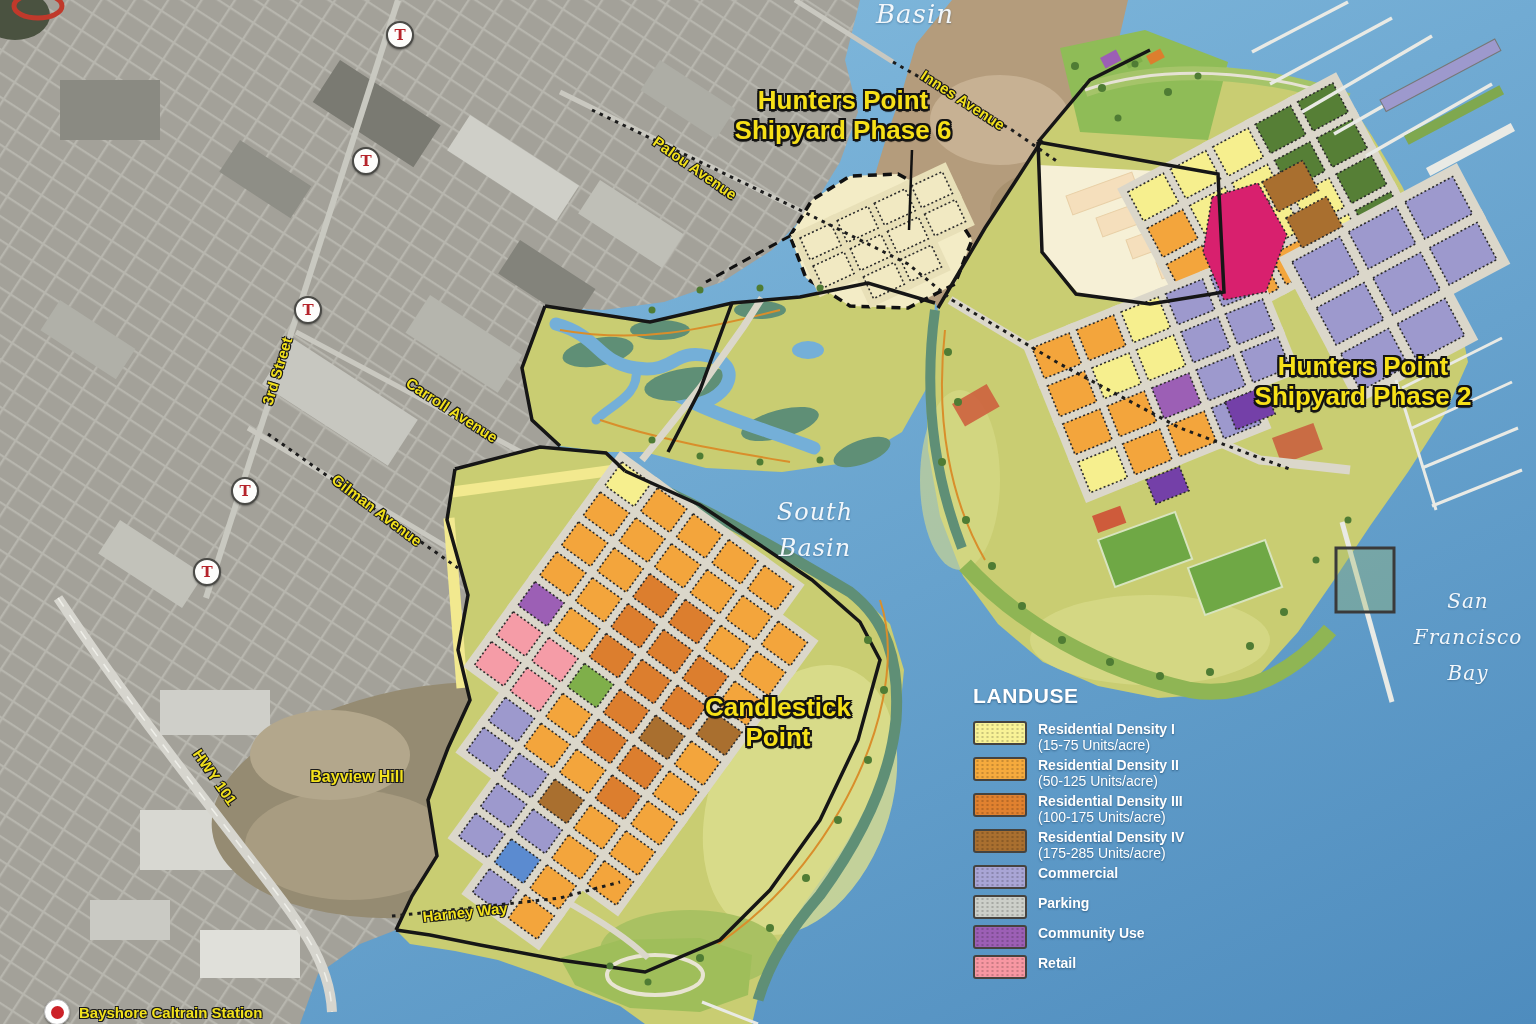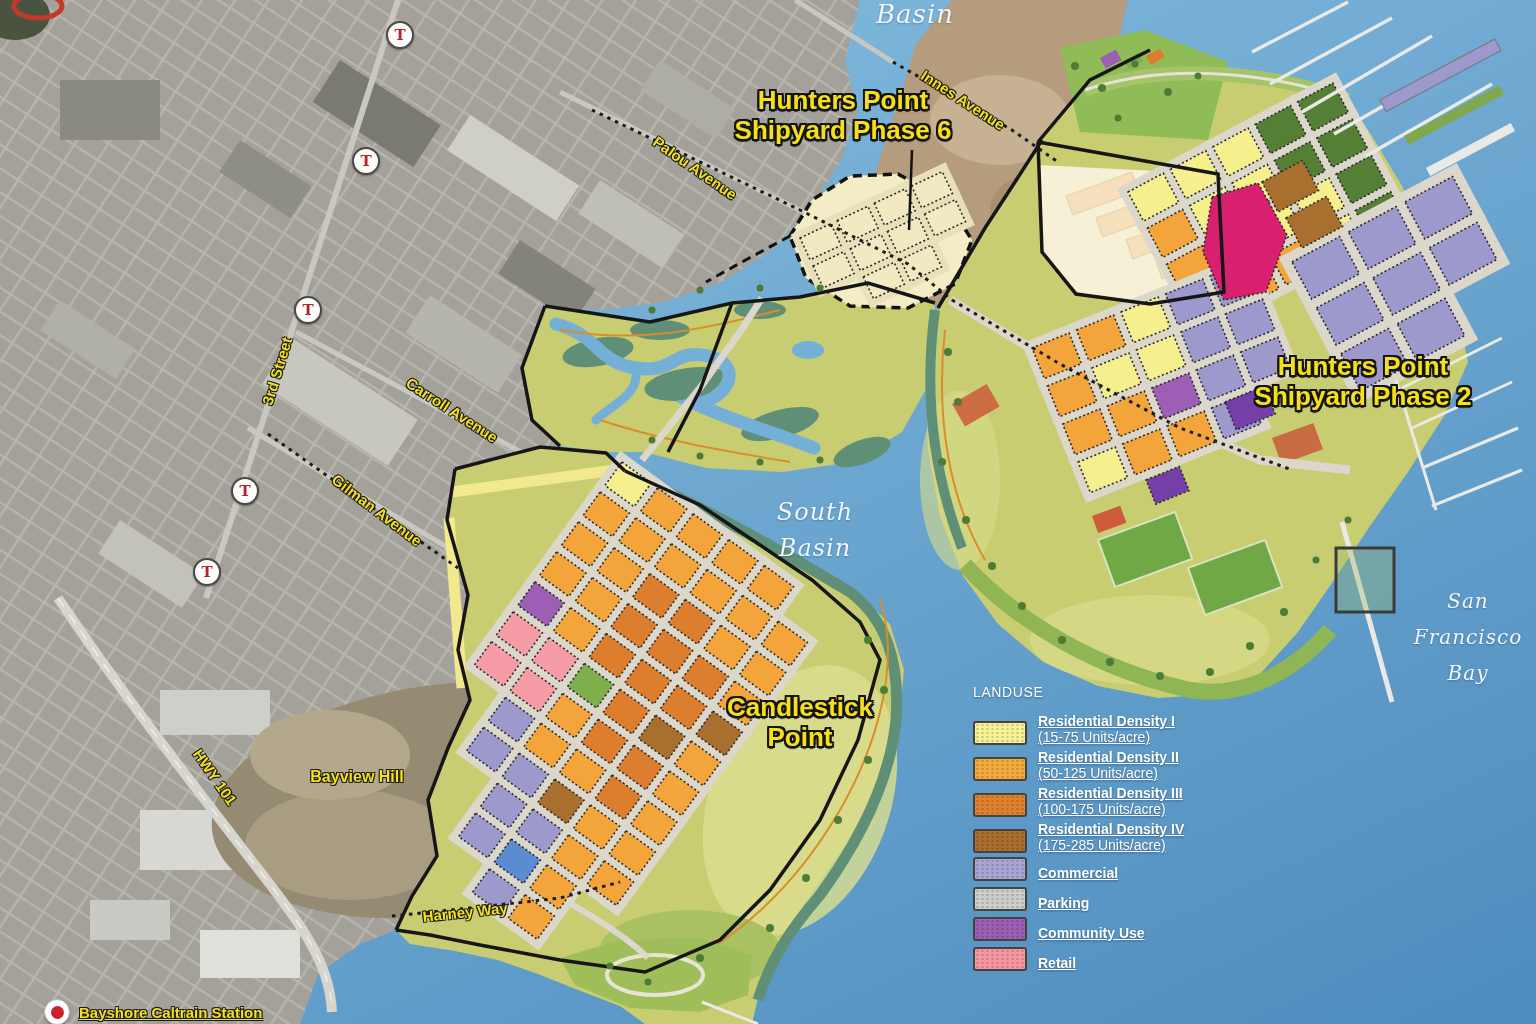--- a/index.html
+++ b/index.html
@@ -20,25 +20,25 @@
     text-shadow:-1px -1px 0 #1a1a1a,1px -1px 0 #1a1a1a,-1px 1px 0 #1a1a1a,1px 1px 0 #1a1a1a;}
   .t-marker{position:absolute;width:24px;height:24px;border-radius:50%;background:#fdfdfb;
     border:2px solid #4a4a46;transform:translate(-50%,-50%);display:flex;align-items:center;
     justify-content:center;box-shadow:0 1px 2px rgba(0,0,0,.4);}
   .t-marker span{font:bold 15px/15px "DejaVu Serif",serif;color:#B5232A;}
   .station-row{position:absolute;display:flex;align-items:center;gap:9px;transform:translate(0,-50%);}
   .station-dot{width:24px;height:24px;border-radius:50%;background:#fff;border:1px solid #bbb;
     display:flex;align-items:center;justify-content:center;box-shadow:0 1px 2px rgba(0,0,0,.35);}
   .station-dot i{display:block;width:13px;height:13px;border-radius:50%;background:var(--marker_red,#CC2128);}
   .station-label{font:bold 15px "Liberation Sans",sans-serif;color:var(--label_yellow,#F2E11C);
-    text-shadow:-1px -1px 0 #1a1a1a,1px -1px 0 #1a1a1a,-1px 1px 0 #1a1a1a,1px 1px 0 #1a1a1a;text-decoration:underline;}
+    text-shadow:-1px -1px 0 #1a1a1a,1px -1px 0 #1a1a1a,-1px 1px 0 #1a1a1a,1px 1px 0 #1a1a1a;}
   .legend{position:absolute;left:973px;top:684px;width:310px;color:#fff;}
-  .legend-title{font-size:14px;font-weight:normal;letter-spacing:.6px;margin-bottom:13px;
+  .legend-title{font-size:21px;font-weight:bold;letter-spacing:.6px;margin-bottom:13px;
     text-shadow:0 1px 2px rgba(10,40,70,.5);}
-  .legend-row{display:flex;gap:11px;margin-bottom:6px;align-items:flex-end;text-decoration:underline;}
+  .legend-row{display:flex;gap:11px;margin-bottom:6px;align-items:flex-start;}
   .legend-row.two{margin-bottom:4px;}
   .swatch{width:50px;height:20px;border:2px solid #45433f;border-radius:3px;flex:none;
     background-image:radial-gradient(rgba(0,0,0,.18) 1px,transparent 1.4px);background-size:5px 4px;}
   .legend-label{font-size:14px;line-height:16px;font-weight:bold;text-shadow:0 1px 2px rgba(10,40,70,.5);}
   .legend-sub{font-size:14px;line-height:16px;text-shadow:0 1px 2px rgba(10,40,70,.5);}
 </style>
 </head>
 <body>
 
 <div class="stage">
@@ -517,21 +517,21 @@
 <div class="lbl lbl-title" style="left:843px;top:115px">
   <div>Hunters Point</div>
   <div>Shipyard Phase 6</div>
 </div>
 
 <div class="lbl lbl-title" style="left:1363px;top:381px">
   <div>Hunters Point</div>
   <div>Shipyard Phase 2</div>
 </div>
 
-<div class="lbl lbl-title" style="left:800px;top:722px">
+<div class="lbl lbl-title" style="left:778px;top:722px">
   <div>Candlestick</div>
   <div>Point</div>
 </div>
 
 <div class="lbl lbl-water" style="left:815px;top:530px;font-size:24px">
   <div>South</div>
   <div>Basin</div>
 </div>
 
 <div class="lbl lbl-water" style="left:1468px;top:637px;font-size:20px">

